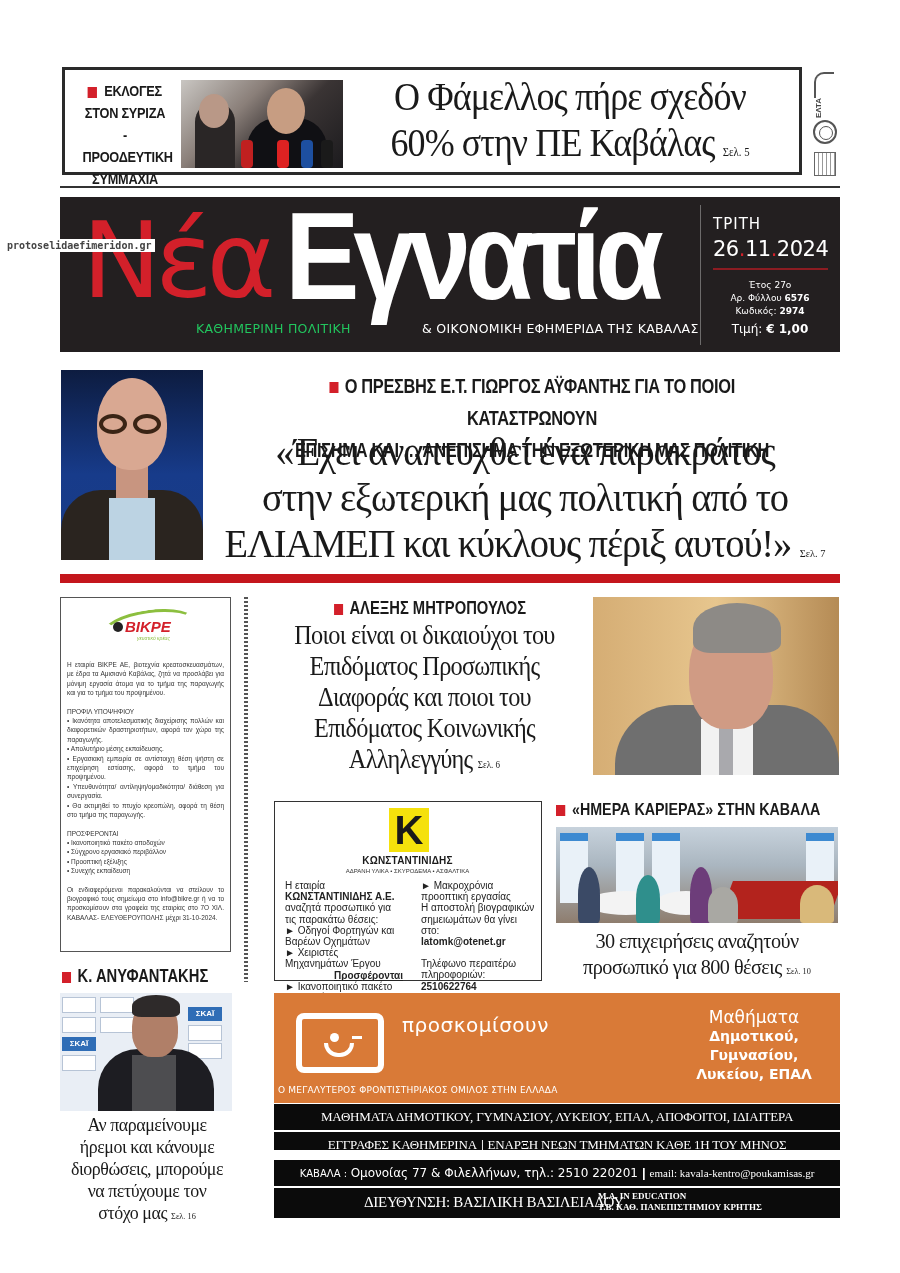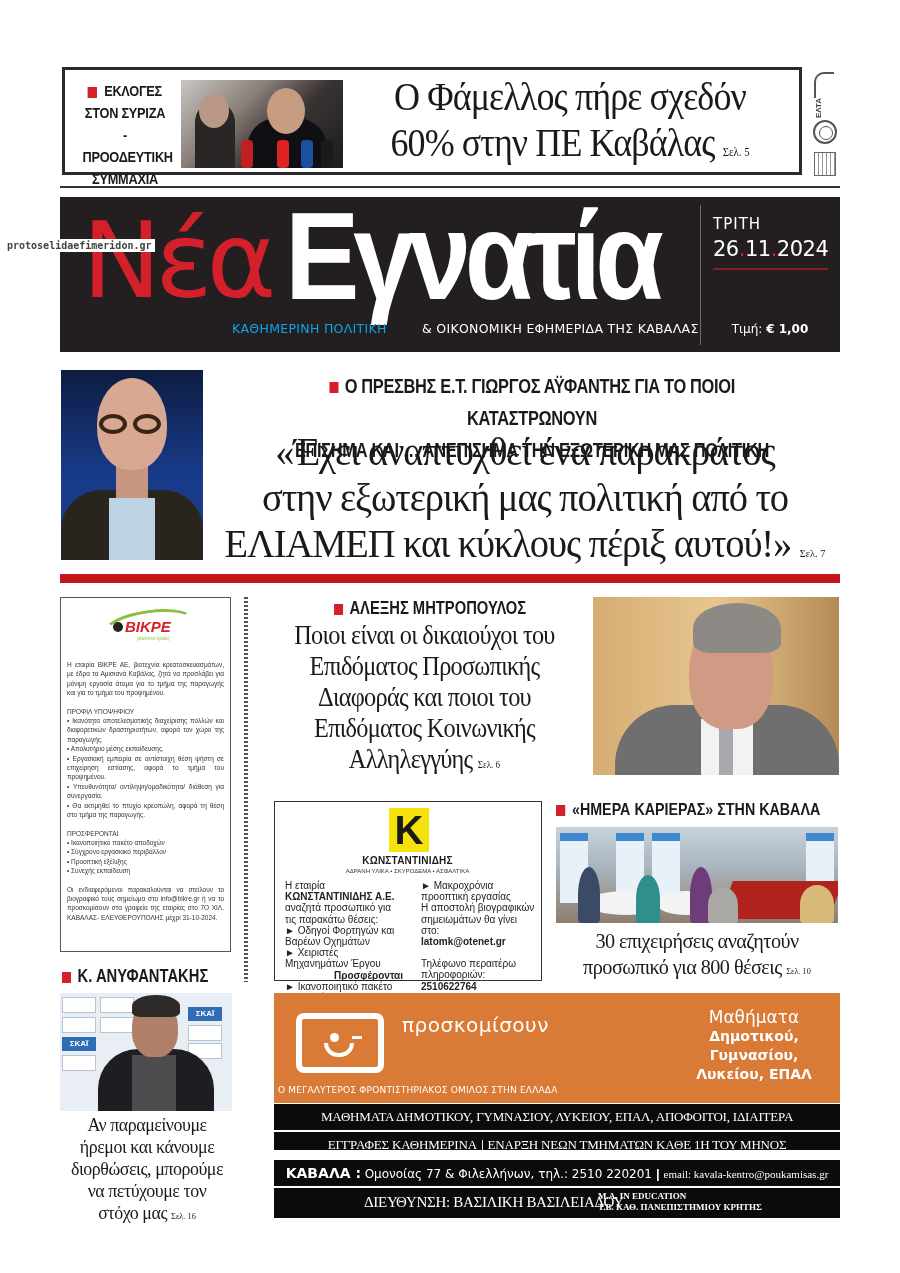--- a/index.html
+++ b/index.html
@@ -27,21 +27,21 @@
   .circle-stamp { position: absolute; left: 3px; top: 48px; width: 24px; height: 24px; border: 2px solid #555; border-radius: 50%; }
   .circle-stamp::after { content: ""; position: absolute; left: 4px; top: 4px; width: 12px; height: 12px; border: 1px solid #555; border-radius: 50%; }
   .rect-stamp { position: absolute; left: 4px; top: 80px; width: 22px; height: 24px; border: 1px solid #666; background: repeating-linear-gradient(90deg, #fff 0 3px, #999 3px 4px); }
 
   .hr-top { left: 60px; top: 186px; width: 780px; height: 2px; background: #333; }
 
   
   .masthead { left: 60px; top: 197px; width: 780px; height: 155px; background: #231f20; }
   .mast-nea { left: 22px; top: 4px; font-family: "DejaVu Sans", sans-serif; font-size: 106px; line-height: 120px; color: #d3202a; letter-spacing: -6px; font-weight: normal; }
   .mast-egnatia { left: 225px; top: -6px; font-family: "Liberation Sans", sans-serif; font-weight: bold; font-size: 124px; line-height: 130px; color: #ffffff; letter-spacing: -7px; transform: scaleX(0.9); transform-origin: left top; }
-  .mast-tag-left { left: 136px; top: 124px; font-family: "DejaVu Sans", sans-serif; font-size: 12.5px; color: #0ea5e9; letter-spacing: 0.3px; margin-left: 36px; }
+  .mast-tag-left { left: 136px; top: 124px; font-family: "DejaVu Sans", sans-serif; font-size: 12.5px; color: #22c55e; letter-spacing: 0.3px; }
   .mast-tag-right { left: 362px; top: 124px; font-family: "DejaVu Sans", sans-serif; font-size: 12.5px; color: #ffffff; letter-spacing: 0.3px; }
   .mast-divider { left: 640px; top: 8px; width: 1px; height: 140px; background: #6d6b6b; }
   .mast-day { left: 653px; top: 18px; font-family: "DejaVu Sans", sans-serif; font-size: 15px; color: #fff; letter-spacing: 1px; }
   .mast-date { left: 653px; top: 40px; font-family: "DejaVu Sans", sans-serif; font-size: 21px; color: #fff; letter-spacing: -0.5px; }
   .mast-date .dot { color: #d3202a; }
   .mast-redline { left: 653px; top: 71px; width: 115px; height: 2px; background: #8c1c22; }
   .mast-meta { left: 640px; top: 82px; width: 140px; text-align: center; font-family: "DejaVu Sans", sans-serif; font-size: 9px; line-height: 13px; color: #fff; }
   .mast-meta b { font-weight: bold; }
   .mast-price { left: 640px; top: 125px; width: 140px; text-align: center; font-family: "DejaVu Sans", sans-serif; font-size: 12px; color: #fff; }
   .mast-price b { font-weight: bold; }
@@ -131,21 +131,21 @@
   .pouk-tag { position: absolute; left: 4px; top: 92px; font-family: "DejaVu Sans", sans-serif; font-size: 9px; color: #fff; letter-spacing: 0.2px; }
   .pouk-right { position: absolute; left: 396px; top: 14px; width: 168px; text-align: center; color: #fff; }
   .pouk-right .t1 { font-family: "DejaVu Sans", sans-serif; font-size: 17px; line-height: 20px; }
   .pouk-right .t2 { font-family: "DejaVu Sans", sans-serif; font-weight: bold; font-size: 14px; line-height: 19px; }
 
   .pouk-bar { left: 274px; width: 566px; background: #0b0b0b; color: #fff; text-align: center; }
   .pouk-bar.b1 { top: 1104px; height: 26px; font-family: "Liberation Serif", serif; font-size: 13px; line-height: 26px; letter-spacing: -0.2px; }
   .pouk-bar.b2 { top: 1132px; height: 18px; font-family: "Liberation Serif", serif; font-size: 13px; line-height: 26px; letter-spacing: -0.2px; }
   .pouk-bar.b3 { top: 1160px; height: 26px; font-size: 13px; line-height: 26px; }
   .pouk-bar.b4 { top: 1188px; height: 30px; }
-  .b3 .city { font-family: "DejaVu Sans", sans-serif; font-weight: bold; font-size: 14px; }
+  .b3 .city { font-family: "DejaVu Sans", sans-serif; font-weight: normal; font-size: 10px; }
   .b3 .addr { font-family: "DejaVu Sans", sans-serif; font-size: 12px; }
   .b3 .email { font-family: "Liberation Serif", serif; font-size: 11px; }
   .b3 .sep, .b2 .sep { font-weight: bold; margin: 0 4px; }
   .b4 .dir { position: absolute; left: 90px; top: 6px; font-family: "Liberation Serif", serif; font-size: 15px; letter-spacing: -0.3px; }
   .b4 .cred { position: absolute; left: 324px; top: 3px; text-align: left; font-family: "Liberation Serif", serif; font-weight: bold; font-size: 9px; line-height: 11px; }
 </style>
 </head>
 <body>
 
 <div class="abs teaser">
@@ -184,20 +184,25 @@
   <div class="abs mast-nea">Νέα</div>
   <div class="abs mast-egnatia">Εγνατία</div>
   <div class="abs mast-tag-left">ΚΑΘΗΜΕΡΙΝΗ ΠΟΛΙΤΙΚΗ</div>
   <div class="abs mast-tag-right">&amp; ΟΙΚΟΝΟΜΙΚΗ ΕΦΗΜΕΡΙΔΑ ΤΗΣ ΚΑΒΑΛΑΣ</div>
   <div class="abs mast-divider"></div>
   <div class="abs mast-day">ΤΡΙΤΗ</div>
   <div class="abs mast-date">
     <span>26</span><span class="dot">.</span><span>11</span><span class="dot">.</span><span>2024</span>
   </div>
   <div class="abs mast-redline"></div>
+  <div class="abs mast-meta">
+    <div>Έτος 27ο</div>
+    <div><span>Αρ. Φύλλου</span> <b>6576</b></div>
+    <div><span>Κωδικός:</span> <b>2974</b></div>
+  </div>
   <div class="abs mast-price">
     <span>Τιμή:</span> <b>€ 1,00</b>
   </div>
 </div>
 
 <div class="abs watermark">protoselidaefimeridon.gr</div>
 
 <div class="abs lead-photo">
   <div class="jacket"></div>
   <div class="neck"></div>

